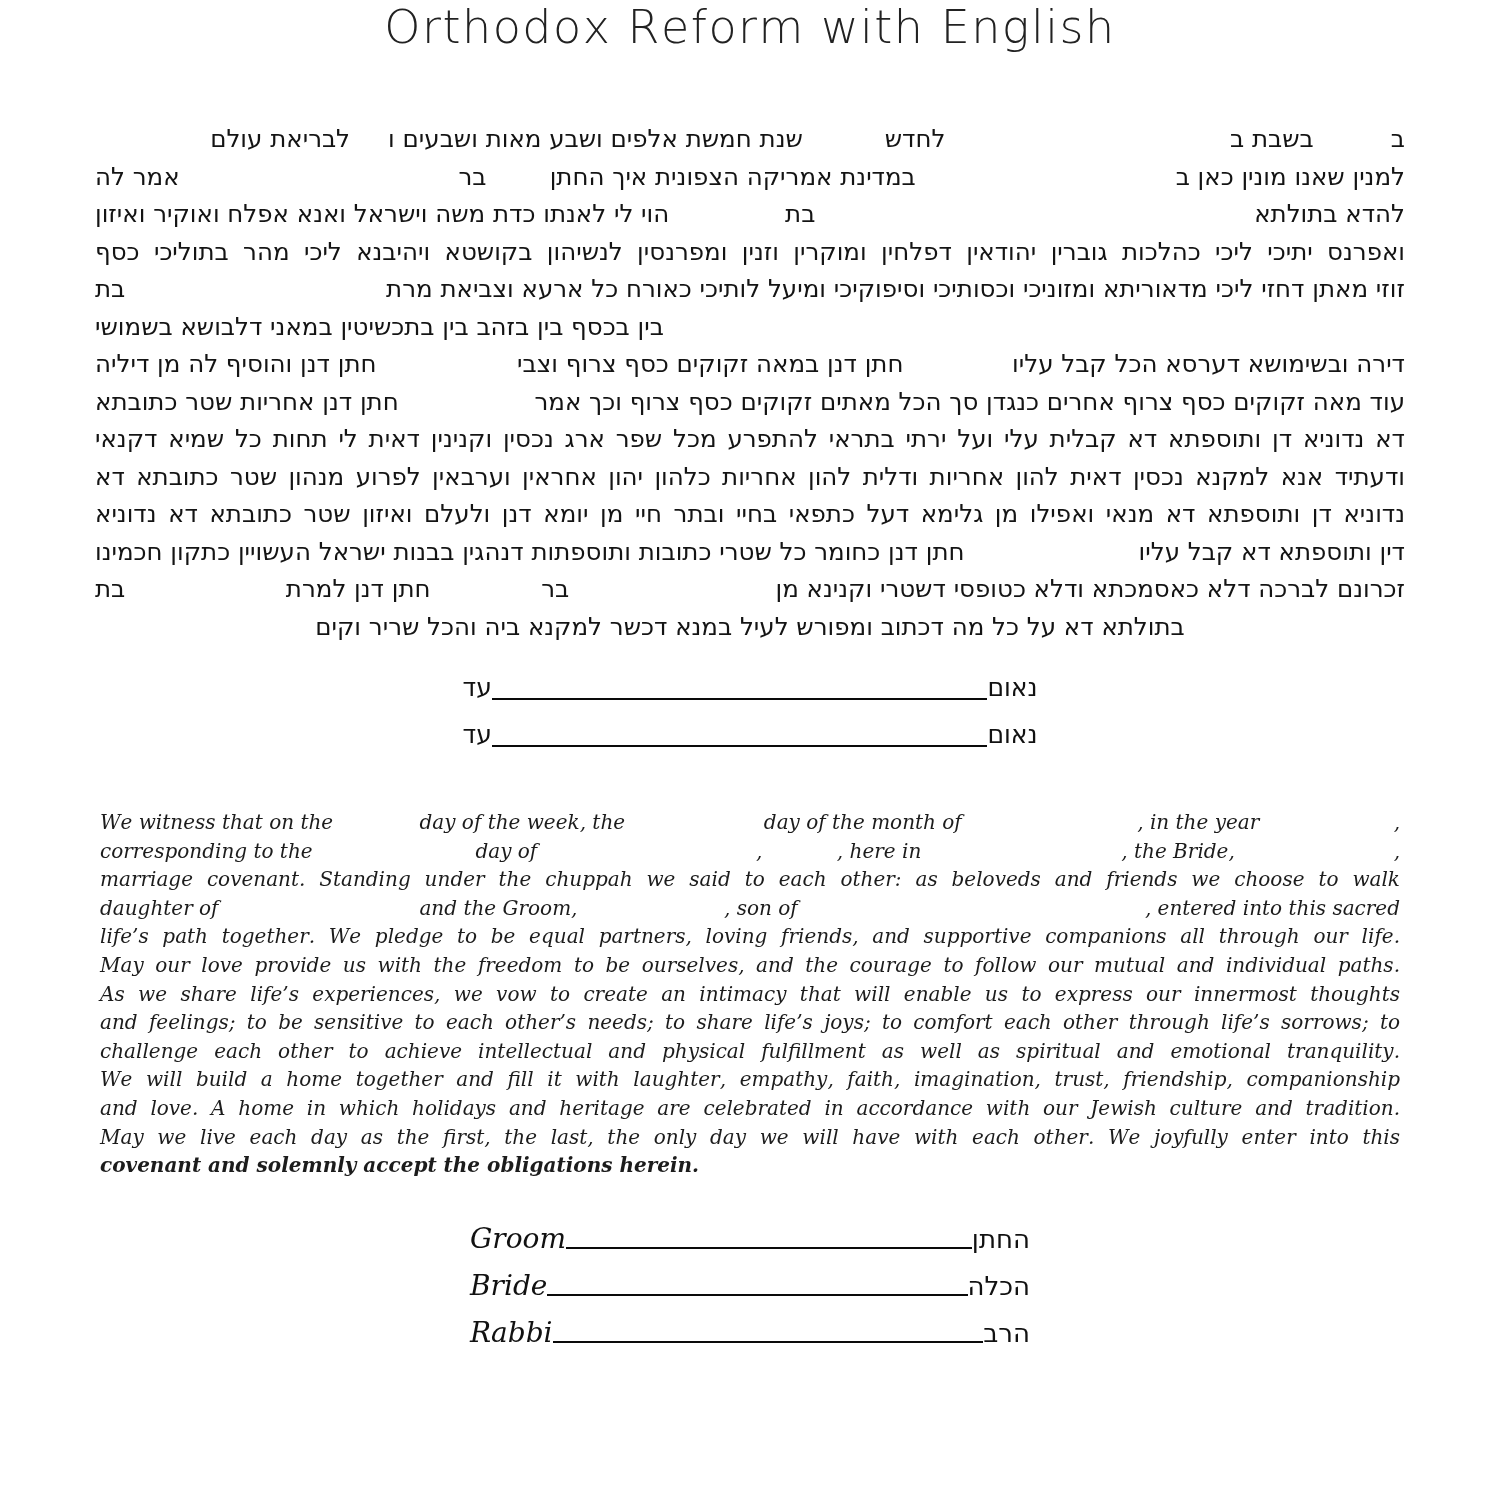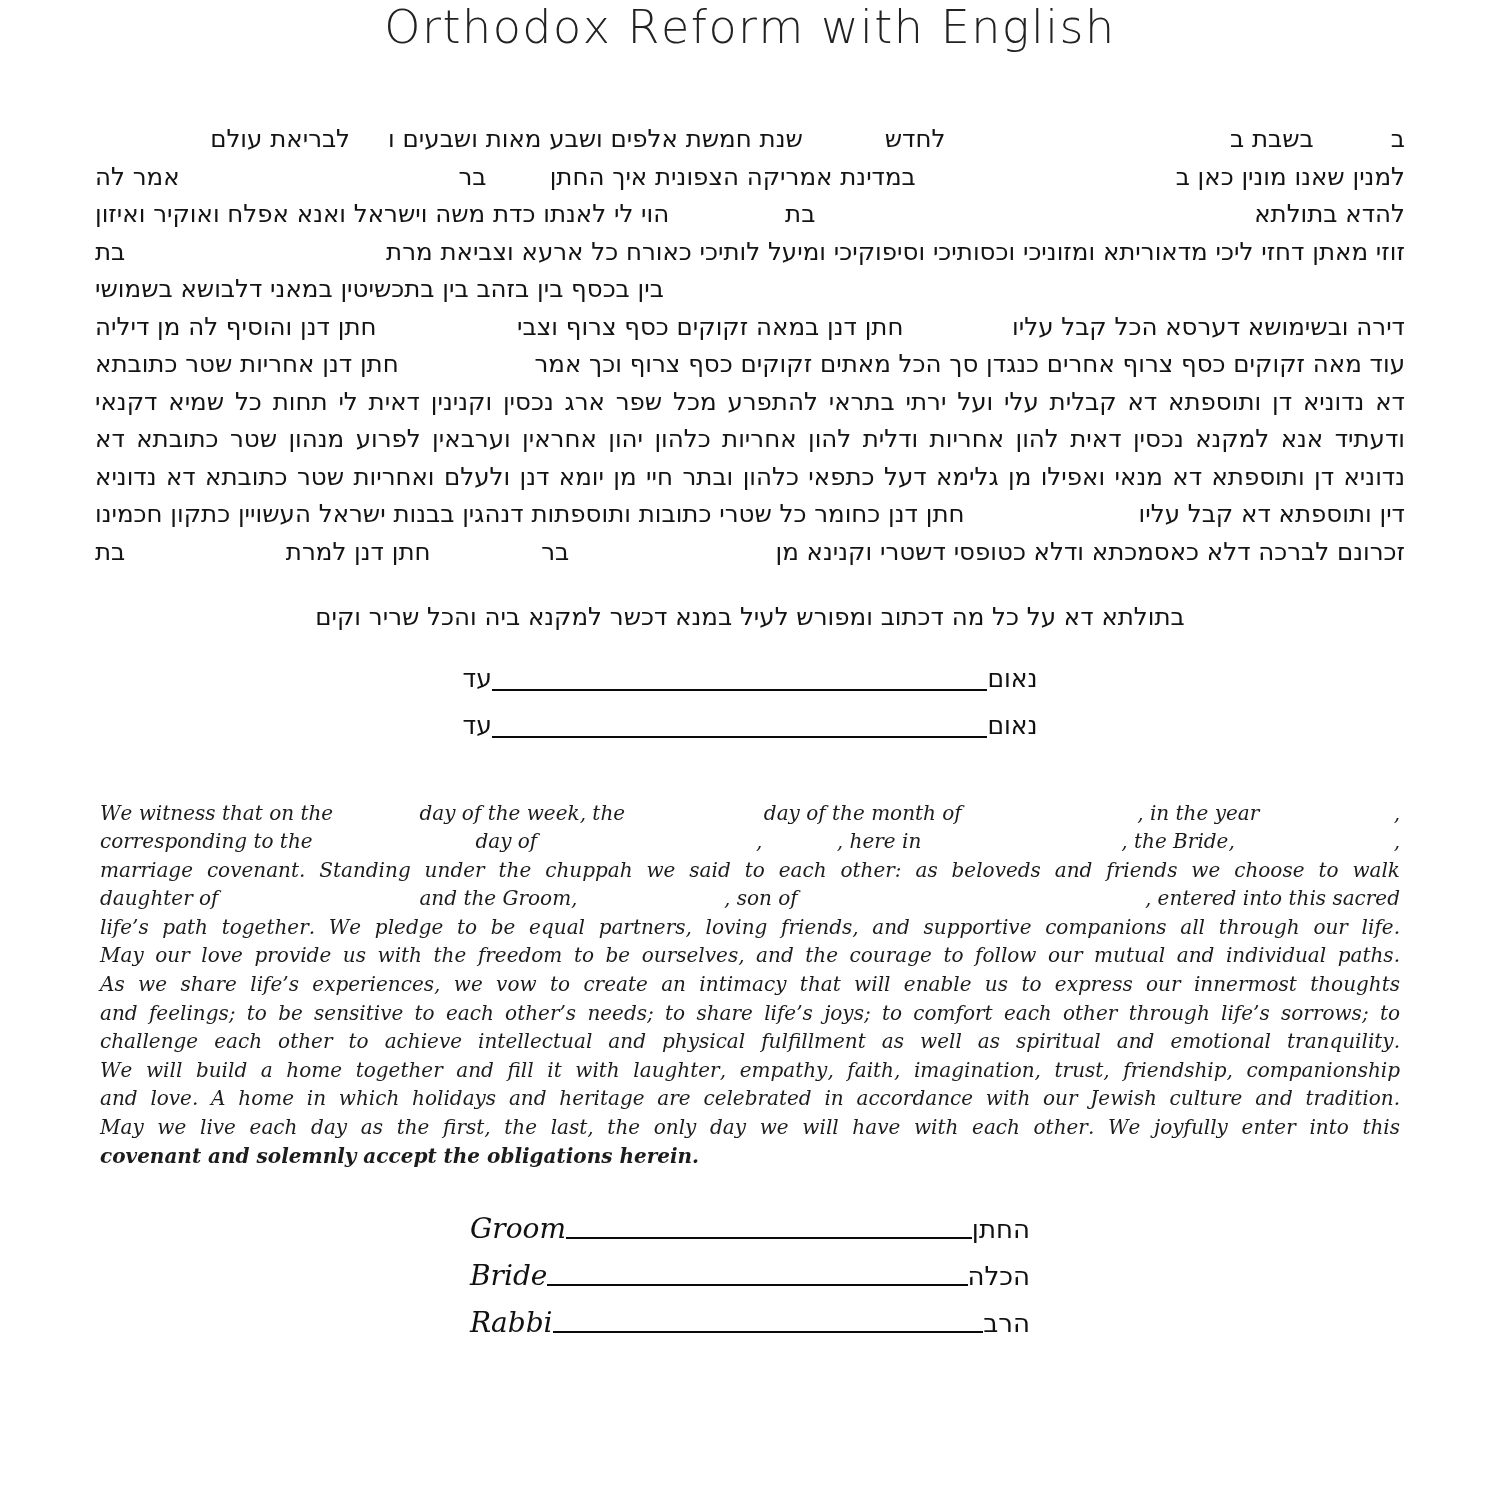--- a/index.html
+++ b/index.html
@@ -16,21 +16,21 @@
   .heb-contract{
     width:1310px;margin:66px auto 0;direction:rtl;
     font-family:"DejaVu Sans",sans-serif;font-size:24.5px;color:#141414;
   }
   .heb-contract .tline{line-height:37.5px;height:37.5px;}
 
   
   .tline{width:100%;}
   .tline.fields{display:flex;align-items:baseline;}
   .tline.full{text-align:justify;text-align-last:justify;white-space:normal;}
-  .tline.center{text-align:center;margin-top:28px;}
+  .tline.center{text-align:center;}
   .tline.last{text-align:right;}
   .eng .tline.last{text-align:left;font-weight:bold;}
   .seg{white-space:nowrap;}
   .gapseg{display:inline-block;height:1px;}
 
   
   .witness-section{width:575px;margin:26px auto 0;}
   .witness-row{
     display:flex;align-items:baseline;direction:rtl;
     font-family:"DejaVu Sans",sans-serif;font-size:25px;line-height:34px;
@@ -81,20 +81,21 @@
         <span class="gapseg" style="flex: 320 1 176px;"></span>
         <span class="seg">אמר לה</span>
       </div>
       <div class="tline fields">
         <span class="seg">להדא בתולתא</span>
         <span class="gapseg" style="flex: 530 1 292px;"></span>
         <span class="seg">בת</span>
         <span class="gapseg" style="flex: 140 1 77px;"></span>
         <span class="seg">הוי לי לאנתו כדת משה וישראל ואנא אפלח ואוקיר ואיזון</span>
       </div>
+      <div class="tline full"><span class="seg">ואפרנס יתיכי ליכי כהלכות גוברין יהודאין דפלחין ומוקרין וזנין ומפרנסין לנשיהון בקושטא ויהיבנא ליכי מהר בתוליכי כסף</span></div>
       <div class="tline fields">
         <span class="seg">זוזי מאתן דחזי ליכי מדאוריתא ומזוניכי וכסותיכי וסיפוקיכי ומיעל לותיכי כאורח כל ארעא וצביאת מרת</span>
         <span class="gapseg" style="flex: 85 1 47px;"></span>
         <span class="seg">בת</span>
       </div>
       <div class="tline fields">
         <span class="gapseg" style="flex: 130 1 72px;"></span>
         <span class="seg">בין בכסף בין בזהב בין בתכשיטין במאני דלבושא בשמושי</span>
       </div>
       <div class="tline fields">
@@ -104,21 +105,21 @@
         <span class="gapseg" style="flex: 240 1 132px;"></span>
         <span class="seg">חתן דנן והוסיף לה מן דיליה</span>
       </div>
       <div class="tline fields">
         <span class="seg">עוד מאה זקוקים כסף צרוף אחרים כנגדן סך הכל מאתים זקוקים כסף צרוף וכך אמר</span>
         <span class="gapseg" style="flex: 255 1 140px;"></span>
         <span class="seg">חתן דנן אחריות שטר כתובתא</span>
       </div>
       <div class="tline full"><span class="seg">דא נדוניא דן ותוספתא דא קבלית עלי ועל ירתי בתראי להתפרע מכל שפר ארג נכסין וקנינין דאית לי תחות כל שמיא דקנאי</span></div>
       <div class="tline full"><span class="seg">ודעתיד אנא למקנא נכסין דאית להון אחריות ודלית להון אחריות כלהון יהון אחראין וערבאין לפרוע מנהון שטר כתובתא דא</span></div>
-      <div class="tline full"><span class="seg">נדוניא דן ותוספתא דא מנאי ואפילו מן גלימא דעל כתפאי כלהון ובתר חיי מן יומא דנן ולעלם ואחריות שטר כתובתא דא נדוניא</span></div>
+      <div class="tline full"><span class="seg">נדוניא דן ותוספתא דא מנאי ואפילו מן גלימא דעל כתפאי בחיי ובתר חיי מן יומא דנן ולעלם ואיזון שטר כתובתא דא נדוניא</span></div>
       <div class="tline fields">
         <span class="seg">דין ותוספתא דא קבל עליו</span>
         <span class="gapseg" style="flex: 80 1 44px;"></span>
         <span class="seg">חתן דנן כחומר כל שטרי כתובות ותוספתות דנהגין בבנות ישראל העשויין כתקון חכמינו</span>
       </div>
       <div class="tline fields">
         <span class="seg">זכרונם לברכה דלא כאסמכתא ודלא כטופסי דשטרי וקנינא מן</span>
         <span class="gapseg" style="flex: 270 1 149px;"></span>
         <span class="seg">בר</span>
         <span class="gapseg" style="flex: 145 1 80px;"></span>

